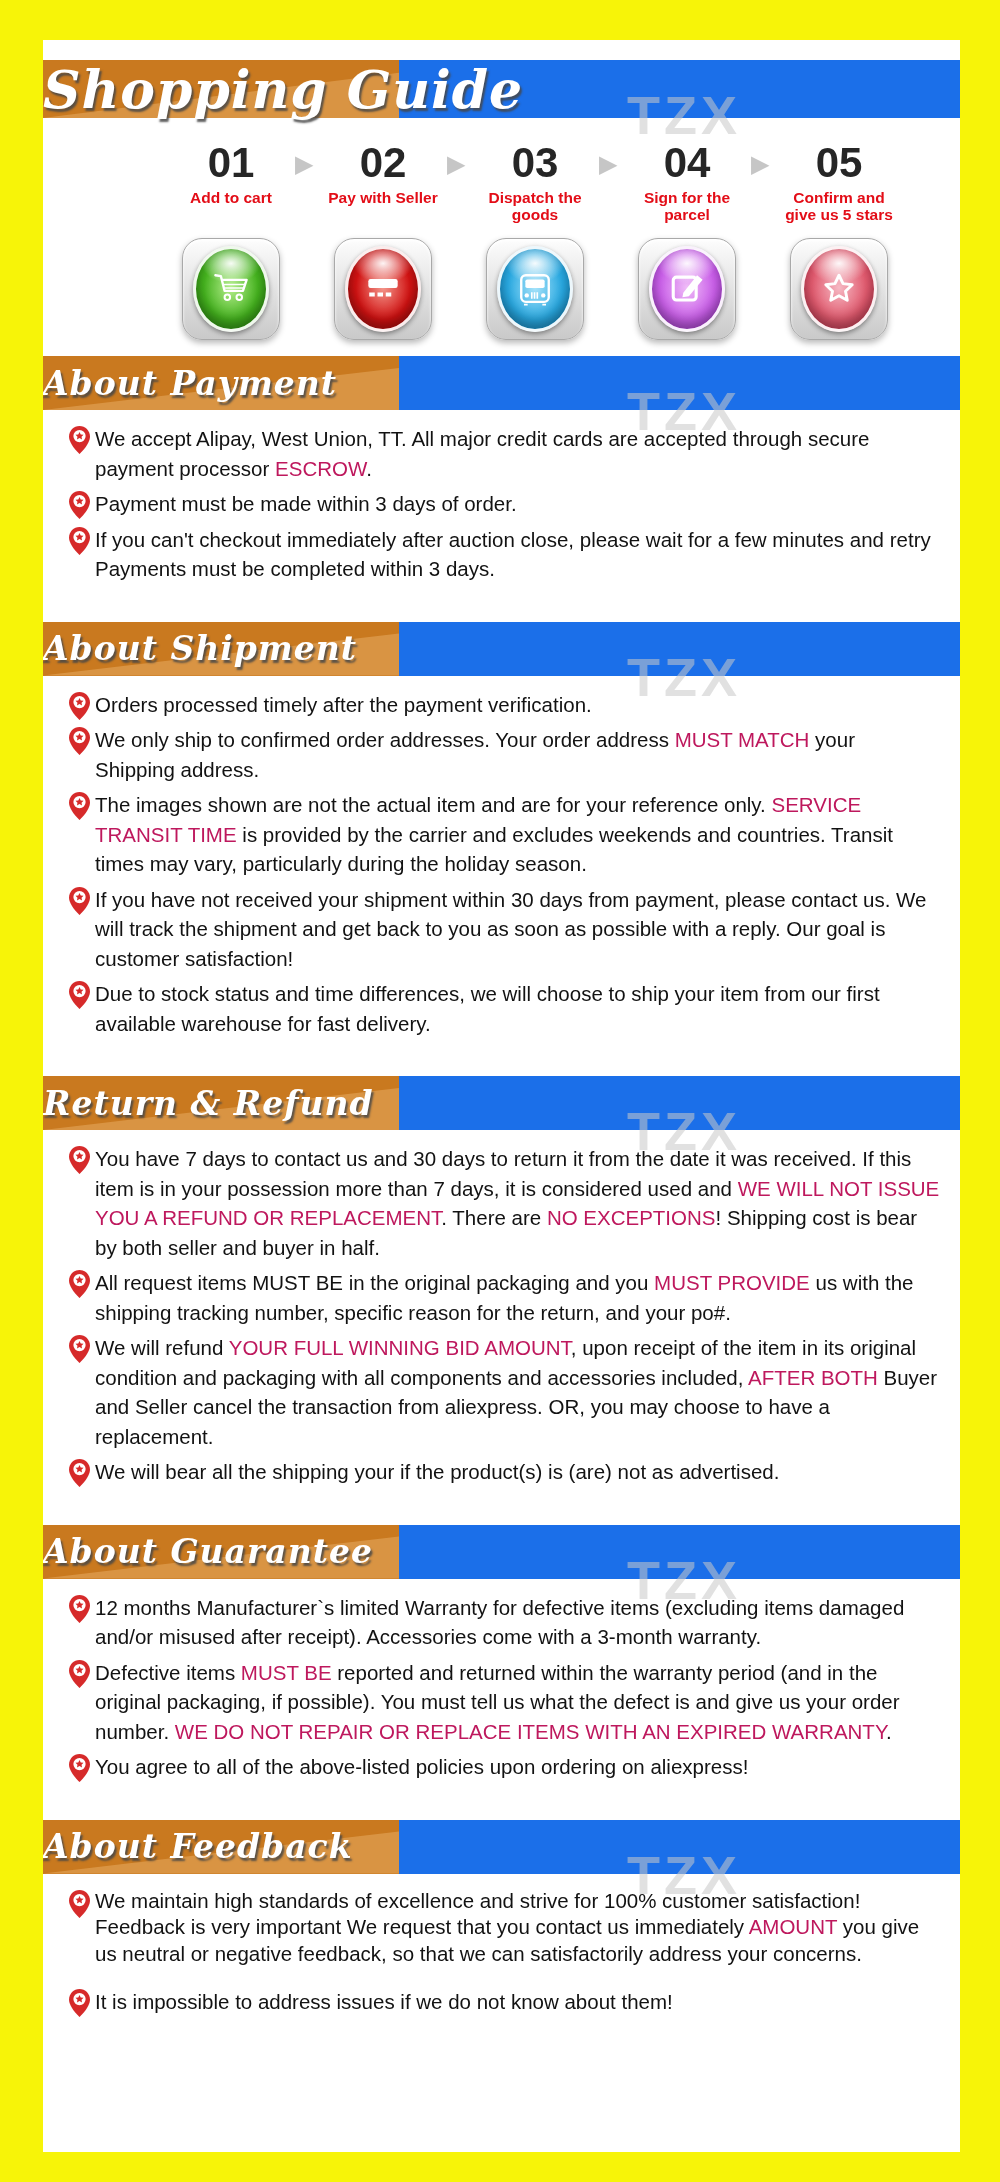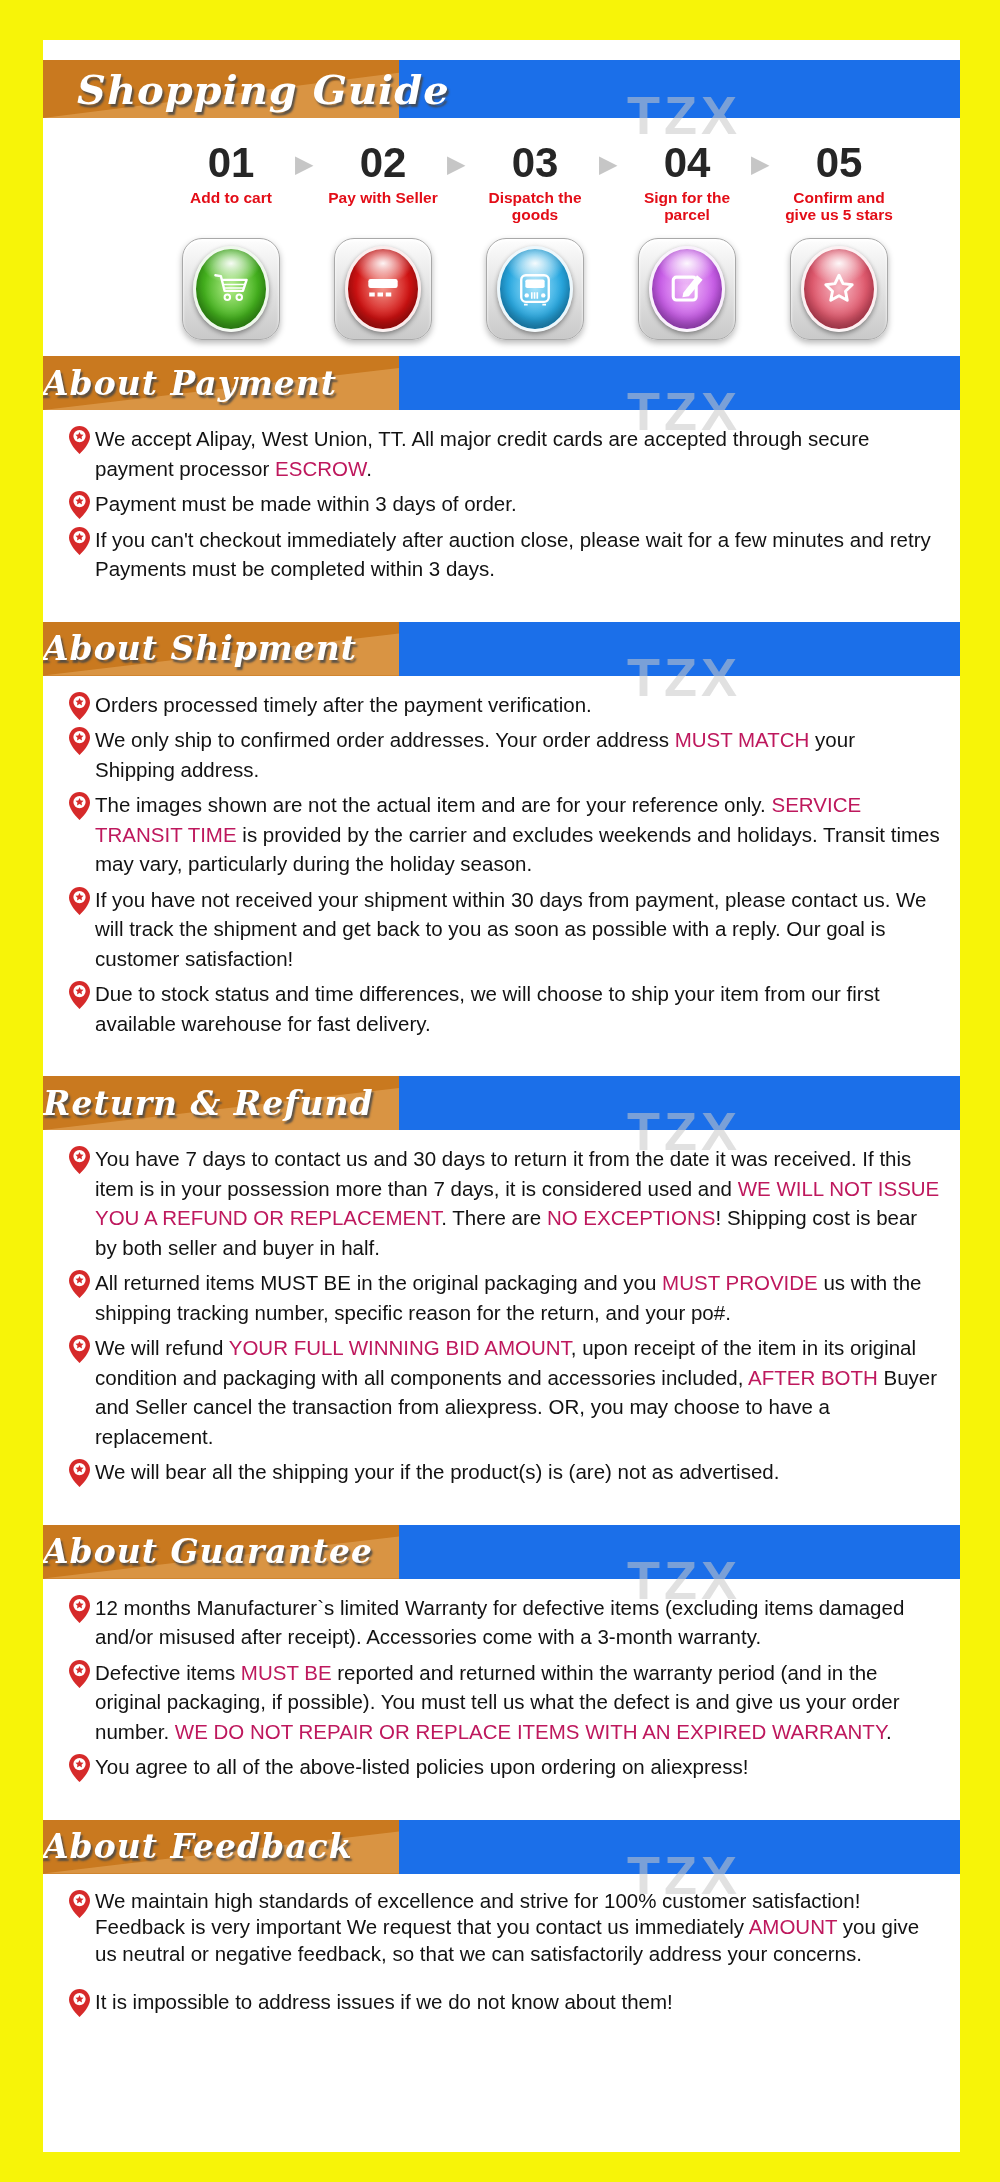--- a/index.html
+++ b/index.html
@@ -26,21 +26,21 @@
     background:#dd9b4c;opacity:.8;
   }
   .banner .bar{flex:1 1 auto;height:100%;background:#1b6fe9;}
   .banner h1,.banner h2{
     position:relative;z-index:3;margin:0;
     font-family:"DejaVu Serif",serif;font-style:italic;font-weight:bold;
     color:#fff;letter-spacing:1px;
     text-shadow:2px 3px 2px rgba(70,70,70,.85);
     white-space:nowrap;
   }
-  .banner h1{font-size:40px;padding-left:34px;}
+  .banner h1{font-size:52px;}
   .banner h2{font-size:33px;}
   .watermark{
     position:absolute;z-index:2;left:584px;top:24px;
     font-size:54px;font-weight:bold;letter-spacing:4px;
     color:rgba(200,200,200,.55);
   }
   
   .steps{position:relative;margin:24px 0 2px 112px;width:764px;height:82px;display:flex;}
   .step{width:152px;text-align:center;}
   .step .num{font-size:42px;font-weight:800;color:#262626;line-height:42px;}
@@ -218,21 +218,21 @@
           </svg><span>Orders processed timely after the payment verification.</span></li>
         <li><svg class="pin" width="21" height="28" viewBox="0 0 24 32">
             <path d="M12 0C5.4 0 0 5.4 0 12c0 9 12 20 12 20s12-11 12-20C24 5.4 18.6 0 12 0z" fill="#d62a2a"></path>
             <circle cx="12" cy="11.5" r="7" fill="#fff"></circle>
             <path d="M12 6.8l1.4 2.9 3.2.4-2.3 2.2.6 3.1-2.9-1.6-2.9 1.6.6-3.1-2.3-2.2 3.2-.4z" fill="#d62a2a"></path>
           </svg><span>We only ship to confirmed order addresses. Your order address </span><span class="em">MUST MATCH</span><span> your Shipping address.</span></li>
         <li><svg class="pin" width="21" height="28" viewBox="0 0 24 32">
             <path d="M12 0C5.4 0 0 5.4 0 12c0 9 12 20 12 20s12-11 12-20C24 5.4 18.6 0 12 0z" fill="#d62a2a"></path>
             <circle cx="12" cy="11.5" r="7" fill="#fff"></circle>
             <path d="M12 6.8l1.4 2.9 3.2.4-2.3 2.2.6 3.1-2.9-1.6-2.9 1.6.6-3.1-2.3-2.2 3.2-.4z" fill="#d62a2a"></path>
-          </svg><span>The images shown are not the actual item and are for your reference only. </span><span class="em">SERVICE TRANSIT TIME</span><span> is provided by the carrier and excludes weekends and holidays. Transit times may vary, particularly during the holiday season.</span></li>
+          </svg><span>The images shown are not the actual item and are for your reference only. </span><span class="em">SERVICE TRANSIT TIME</span><span> is provided by the carrier and excludes weekends and countries. Transit times may vary, particularly during the holiday season.</span></li>
         <li><svg class="pin" width="21" height="28" viewBox="0 0 24 32">
             <path d="M12 0C5.4 0 0 5.4 0 12c0 9 12 20 12 20s12-11 12-20C24 5.4 18.6 0 12 0z" fill="#d62a2a"></path>
             <circle cx="12" cy="11.5" r="7" fill="#fff"></circle>
             <path d="M12 6.8l1.4 2.9 3.2.4-2.3 2.2.6 3.1-2.9-1.6-2.9 1.6.6-3.1-2.3-2.2 3.2-.4z" fill="#d62a2a"></path>
           </svg><span>If you have not received your shipment within 30 days from payment, please contact us. We will track the shipment and get back to you as soon as possible with a reply. Our goal is customer satisfaction!</span></li>
         <li><svg class="pin" width="21" height="28" viewBox="0 0 24 32">
             <path d="M12 0C5.4 0 0 5.4 0 12c0 9 12 20 12 20s12-11 12-20C24 5.4 18.6 0 12 0z" fill="#d62a2a"></path>
             <circle cx="12" cy="11.5" r="7" fill="#fff"></circle>
             <path d="M12 6.8l1.4 2.9 3.2.4-2.3 2.2.6 3.1-2.9-1.6-2.9 1.6.6-3.1-2.3-2.2 3.2-.4z" fill="#d62a2a"></path>
           </svg><span>Due to stock status and time differences, we will choose to ship your item from our first available warehouse for fast delivery.</span></li>
@@ -247,21 +247,21 @@
       <ul class="bullets">
         <li><svg class="pin" width="21" height="28" viewBox="0 0 24 32">
             <path d="M12 0C5.4 0 0 5.4 0 12c0 9 12 20 12 20s12-11 12-20C24 5.4 18.6 0 12 0z" fill="#d62a2a"></path>
             <circle cx="12" cy="11.5" r="7" fill="#fff"></circle>
             <path d="M12 6.8l1.4 2.9 3.2.4-2.3 2.2.6 3.1-2.9-1.6-2.9 1.6.6-3.1-2.3-2.2 3.2-.4z" fill="#d62a2a"></path>
           </svg><span>You have 7 days to contact us and 30 days to return it from the date it was received. If this item is in your possession more than 7 days, it is considered used and </span><span class="em">WE WILL NOT ISSUE YOU A REFUND OR REPLACEMENT</span><span>. There are </span><span class="em">NO EXCEPTIONS</span><span>! Shipping cost is bear by both seller and buyer in half.</span></li>
         <li><svg class="pin" width="21" height="28" viewBox="0 0 24 32">
             <path d="M12 0C5.4 0 0 5.4 0 12c0 9 12 20 12 20s12-11 12-20C24 5.4 18.6 0 12 0z" fill="#d62a2a"></path>
             <circle cx="12" cy="11.5" r="7" fill="#fff"></circle>
             <path d="M12 6.8l1.4 2.9 3.2.4-2.3 2.2.6 3.1-2.9-1.6-2.9 1.6.6-3.1-2.3-2.2 3.2-.4z" fill="#d62a2a"></path>
-          </svg><span>All returned items MUST BE in the original packaging and you </span><span class="em">MUST PROVIDE</span><span> us with the shipping tracking number, specific reason for the return, and your po#.</span></li>
+          </svg><span>All request items MUST BE in the original packaging and you </span><span class="em">MUST PROVIDE</span><span> us with the shipping tracking number, specific reason for the return, and your po#.</span></li>
         <li><svg class="pin" width="21" height="28" viewBox="0 0 24 32">
             <path d="M12 0C5.4 0 0 5.4 0 12c0 9 12 20 12 20s12-11 12-20C24 5.4 18.6 0 12 0z" fill="#d62a2a"></path>
             <circle cx="12" cy="11.5" r="7" fill="#fff"></circle>
             <path d="M12 6.8l1.4 2.9 3.2.4-2.3 2.2.6 3.1-2.9-1.6-2.9 1.6.6-3.1-2.3-2.2 3.2-.4z" fill="#d62a2a"></path>
           </svg><span>We will refund </span><span class="em">YOUR FULL WINNING BID AMOUNT</span><span>, upon receipt of the item in its original condition and packaging with all components and accessories included, </span><span class="em">AFTER BOTH</span><span> Buyer and Seller cancel the transaction from aliexpress. OR, you may choose to have a replacement.</span></li>
         <li><svg class="pin" width="21" height="28" viewBox="0 0 24 32">
             <path d="M12 0C5.4 0 0 5.4 0 12c0 9 12 20 12 20s12-11 12-20C24 5.4 18.6 0 12 0z" fill="#d62a2a"></path>
             <circle cx="12" cy="11.5" r="7" fill="#fff"></circle>
             <path d="M12 6.8l1.4 2.9 3.2.4-2.3 2.2.6 3.1-2.9-1.6-2.9 1.6.6-3.1-2.3-2.2 3.2-.4z" fill="#d62a2a"></path>
           </svg><span>We will bear all the shipping your if the product(s) is (are) not as advertised.</span></li>

